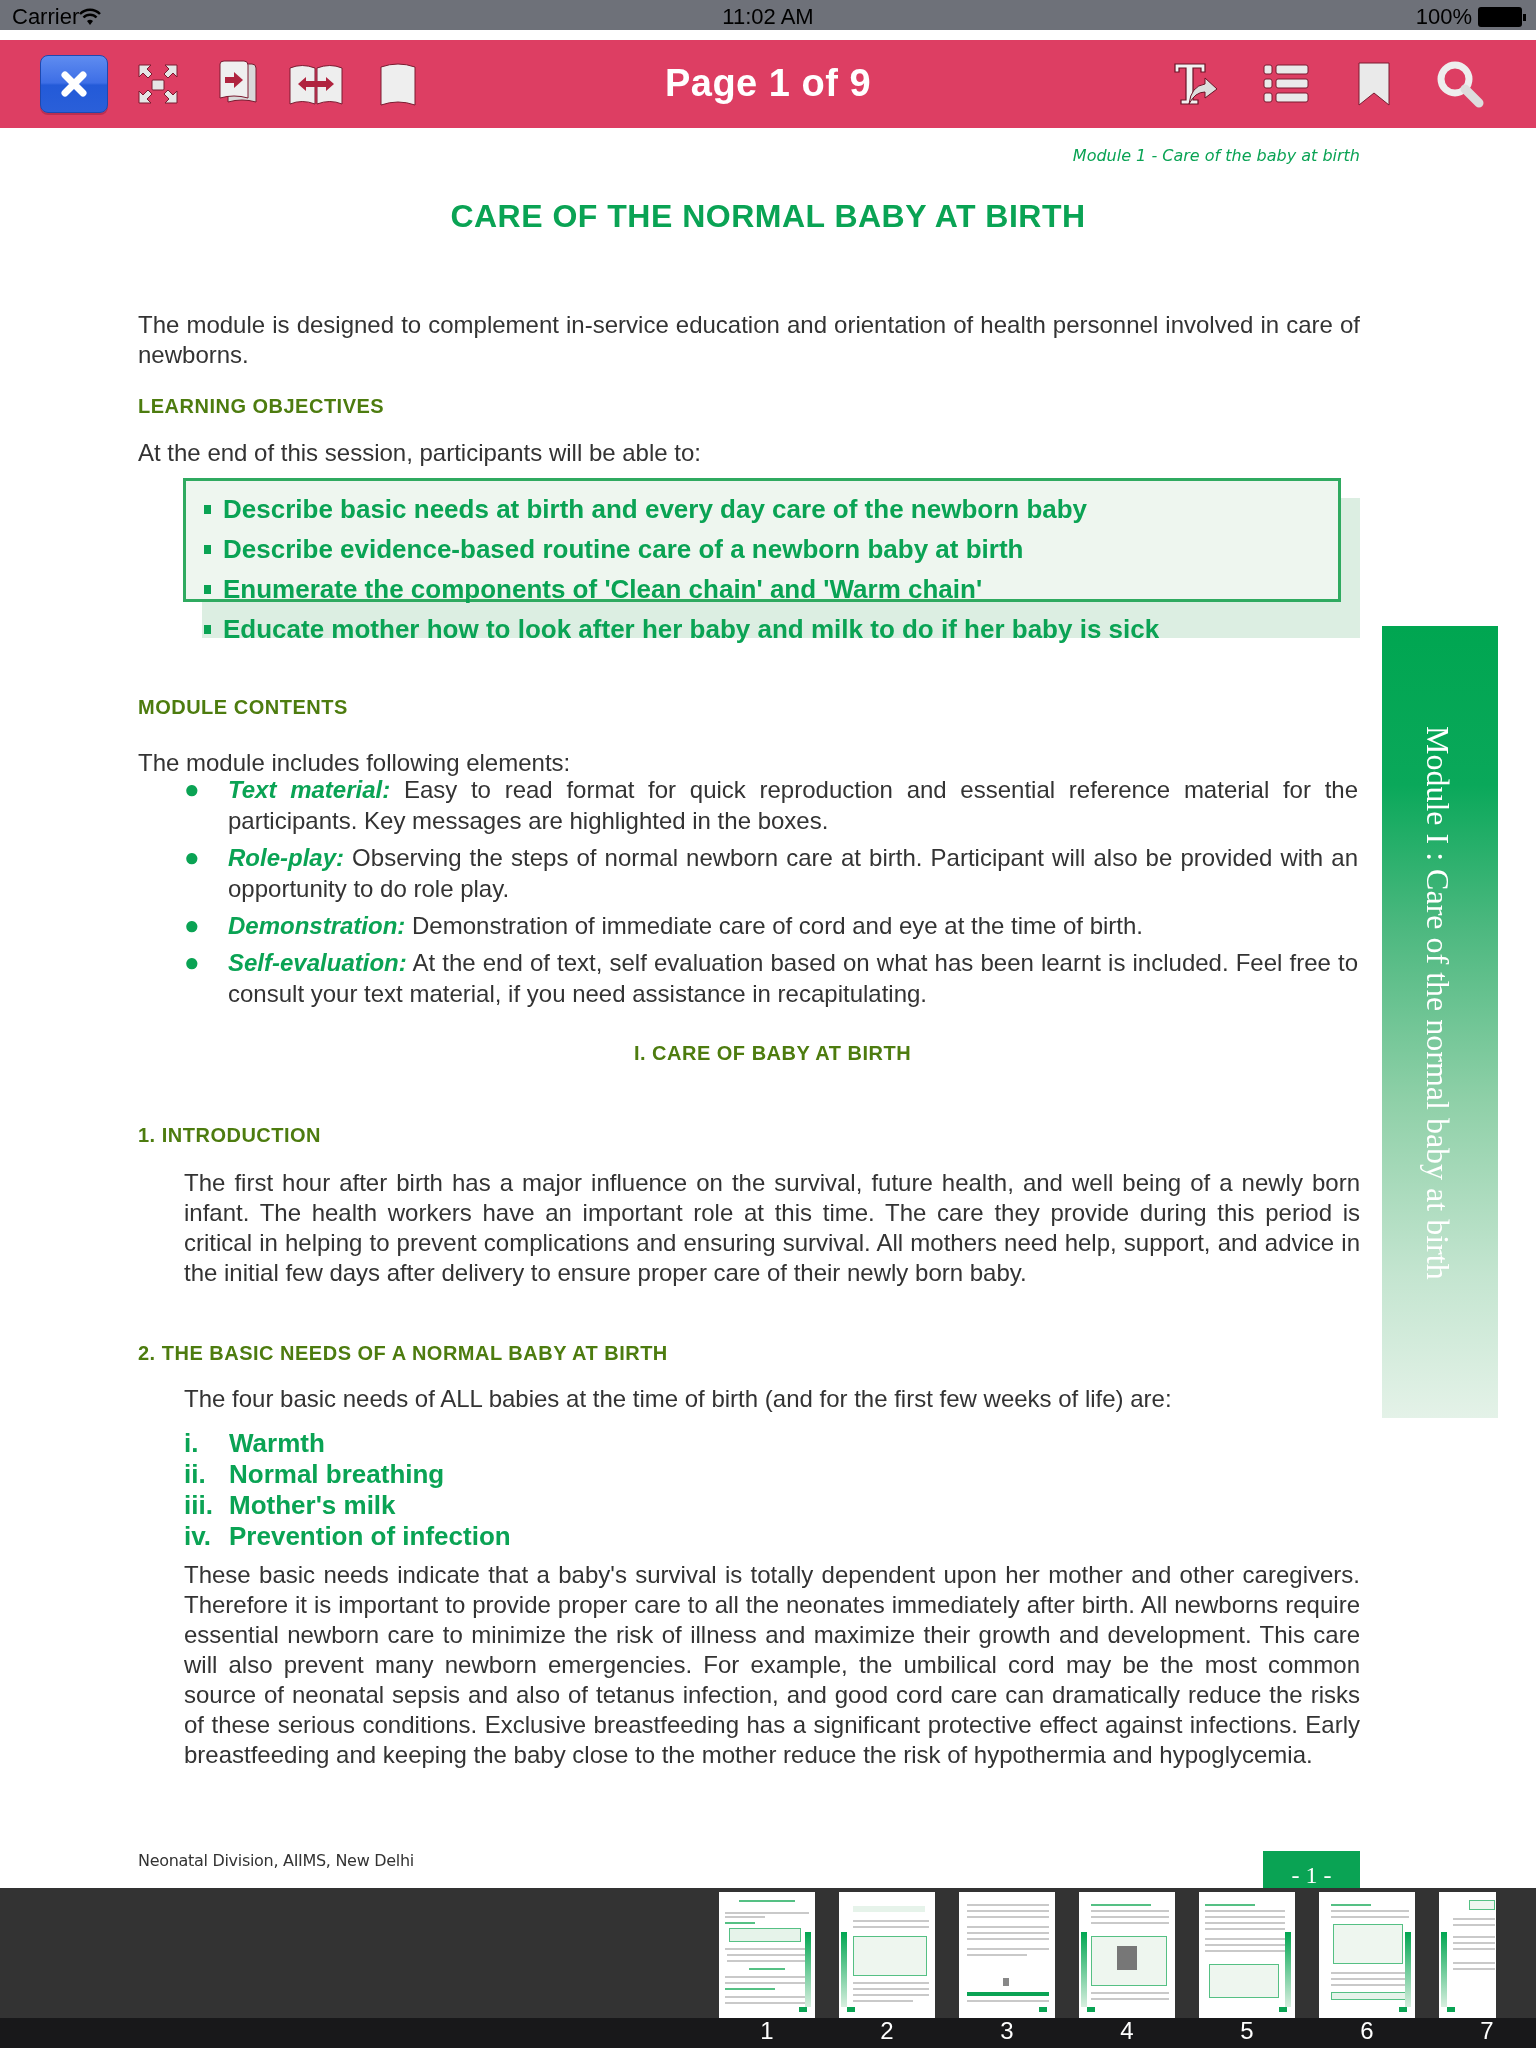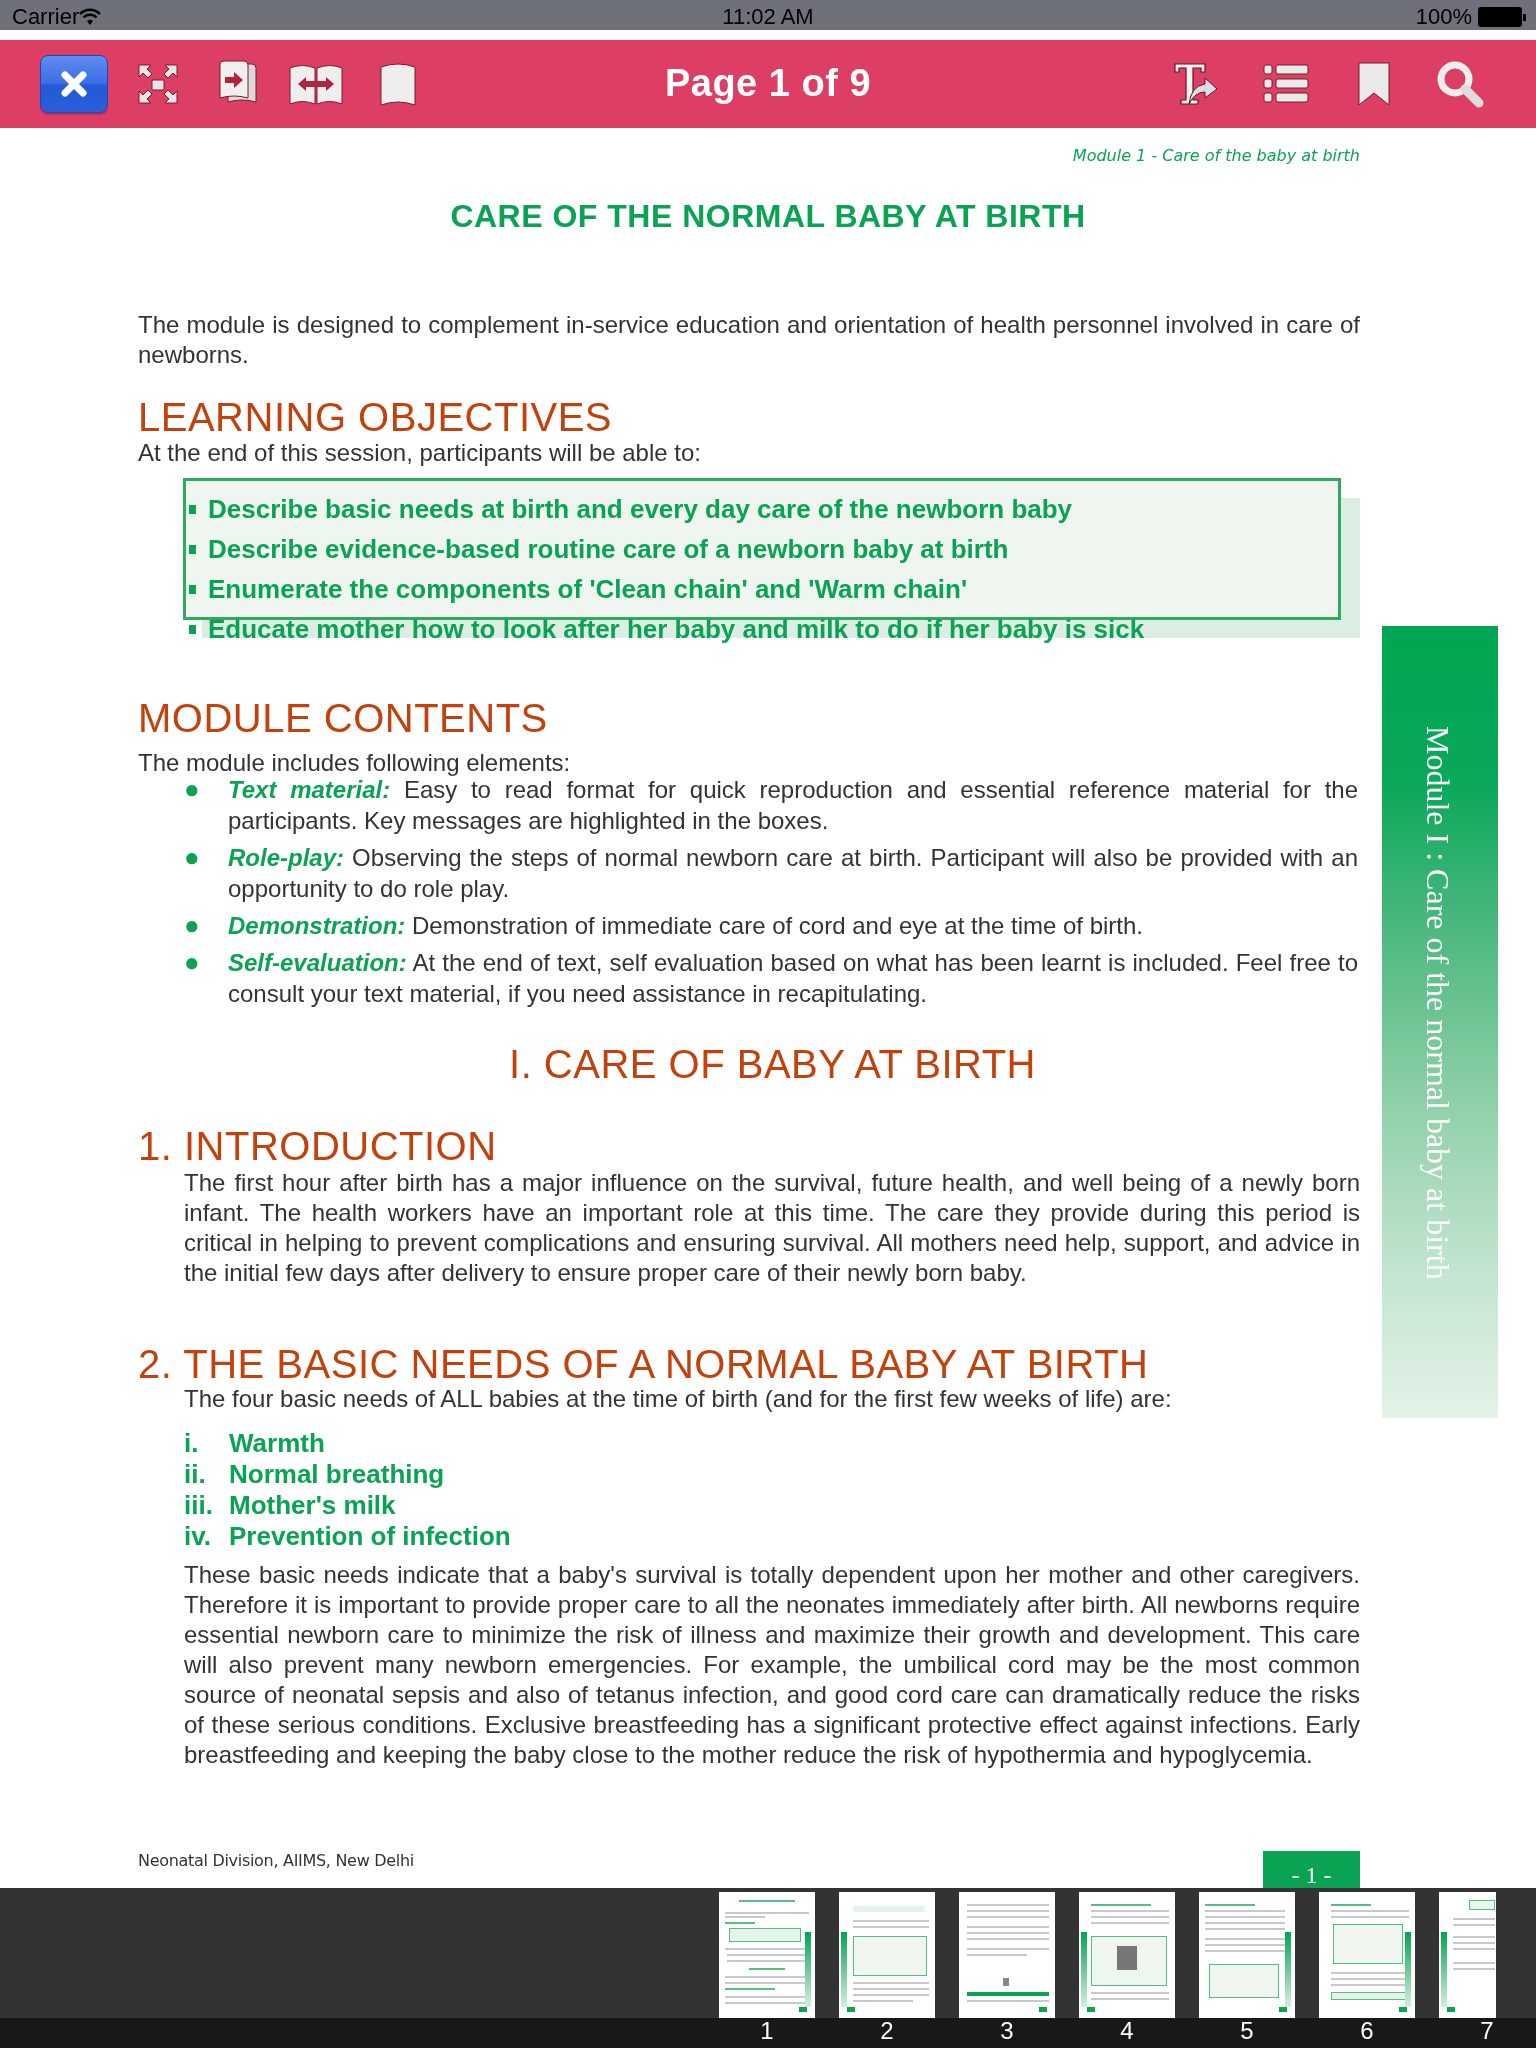--- a/index.html
+++ b/index.html
@@ -19,26 +19,26 @@
   .toolbar { position: absolute; left: 0; top: 40px; width: 1536px; height: 88px; background: #dd3e63; }
   .tb-btn { position: absolute; top: 16px; width: 56px; height: 56px; display: flex; align-items: center; justify-content: center; cursor: pointer; }
   .close-btn { left: 40px; top: 15px; width: 68px; height: 58px; border-radius: 8px; background: linear-gradient(#5f8cf0 0%, #3d6ee6 48%, #235ad8 52%, #2a5fd9 100%); border: 1px solid #1d49b0; box-shadow: 0 2px 0 rgba(120,20,50,0.35); }
   .page-title { position: absolute; left: 0; right: 0; top: 22px; text-align: center; color: #fff; font-size: 38px; font-weight: bold; letter-spacing: 0.5px; }
 
   
   .page { position: absolute; left: 0; top: 128px; width: 1536px; height: 1760px; background: #fff; }
   .running-head { position: absolute; right: 176px; top: 18px; font-family: "DejaVu Sans", sans-serif; font-style: italic; font-size: 16px; color: #0aa354; }
   .doc-title { position: absolute; left: 0; width: 1536px; top: 70px; text-align: center; font-size: 32px; font-weight: bold; color: #0aa354; letter-spacing: 0.5px; }
   .body-text { font-size: 24px; color: #333; line-height: 30px; }
-  .h2 { font-size: 40px; font-weight: normal; color: #c2410c; letter-spacing: 0.5px; }
+  .h2 { font-size: 20px; font-weight: bold; color: #4d7c0f; letter-spacing: 0.5px; }
   .abs { position: absolute; }
   .justify { text-align: justify; }
 
   .obj-box-shadow { position: absolute; left: 202px; top: 370px; width: 1158px; height: 140px; background: #dceee2; }
-  .obj-box { position: absolute; left: 183px; top: 350px; width: 1158px; height: 142px; border: 3px solid #2faa60; background: #eef6ef; padding: 8px 3px; }
+  .obj-box { position: absolute; left: 183px; top: 350px; width: 1158px; height: 124px; border: 3px solid #2faa60; background: #eef6ef; padding: 8px 18px; }
   .obj-item { font-size: 26px; font-weight: bold; color: #0aa354; line-height: 40px; display: flex; align-items: center; gap: 12px; }
   .sq-bullet { width: 7px; height: 9px; background: #0aa354; display: inline-block; flex: none; }
 
   .mc-list { position: absolute; left: 184px; top: 646px; width: 1174px; }
   .mc-item { display: flex; margin-bottom: 6px; }
   .mc-dot { width: 44px; flex: none; font-size: 26px; color: #0aa354; line-height: 30px; }
   .mc-text { flex: 1; font-size: 24px; line-height: 31px; color: #333; text-align: justify; }
   .mc-label { font-style: italic; font-weight: bold; color: #0aa354; }
 
   .needs { position: absolute; left: 184px; top: 1300px; }

